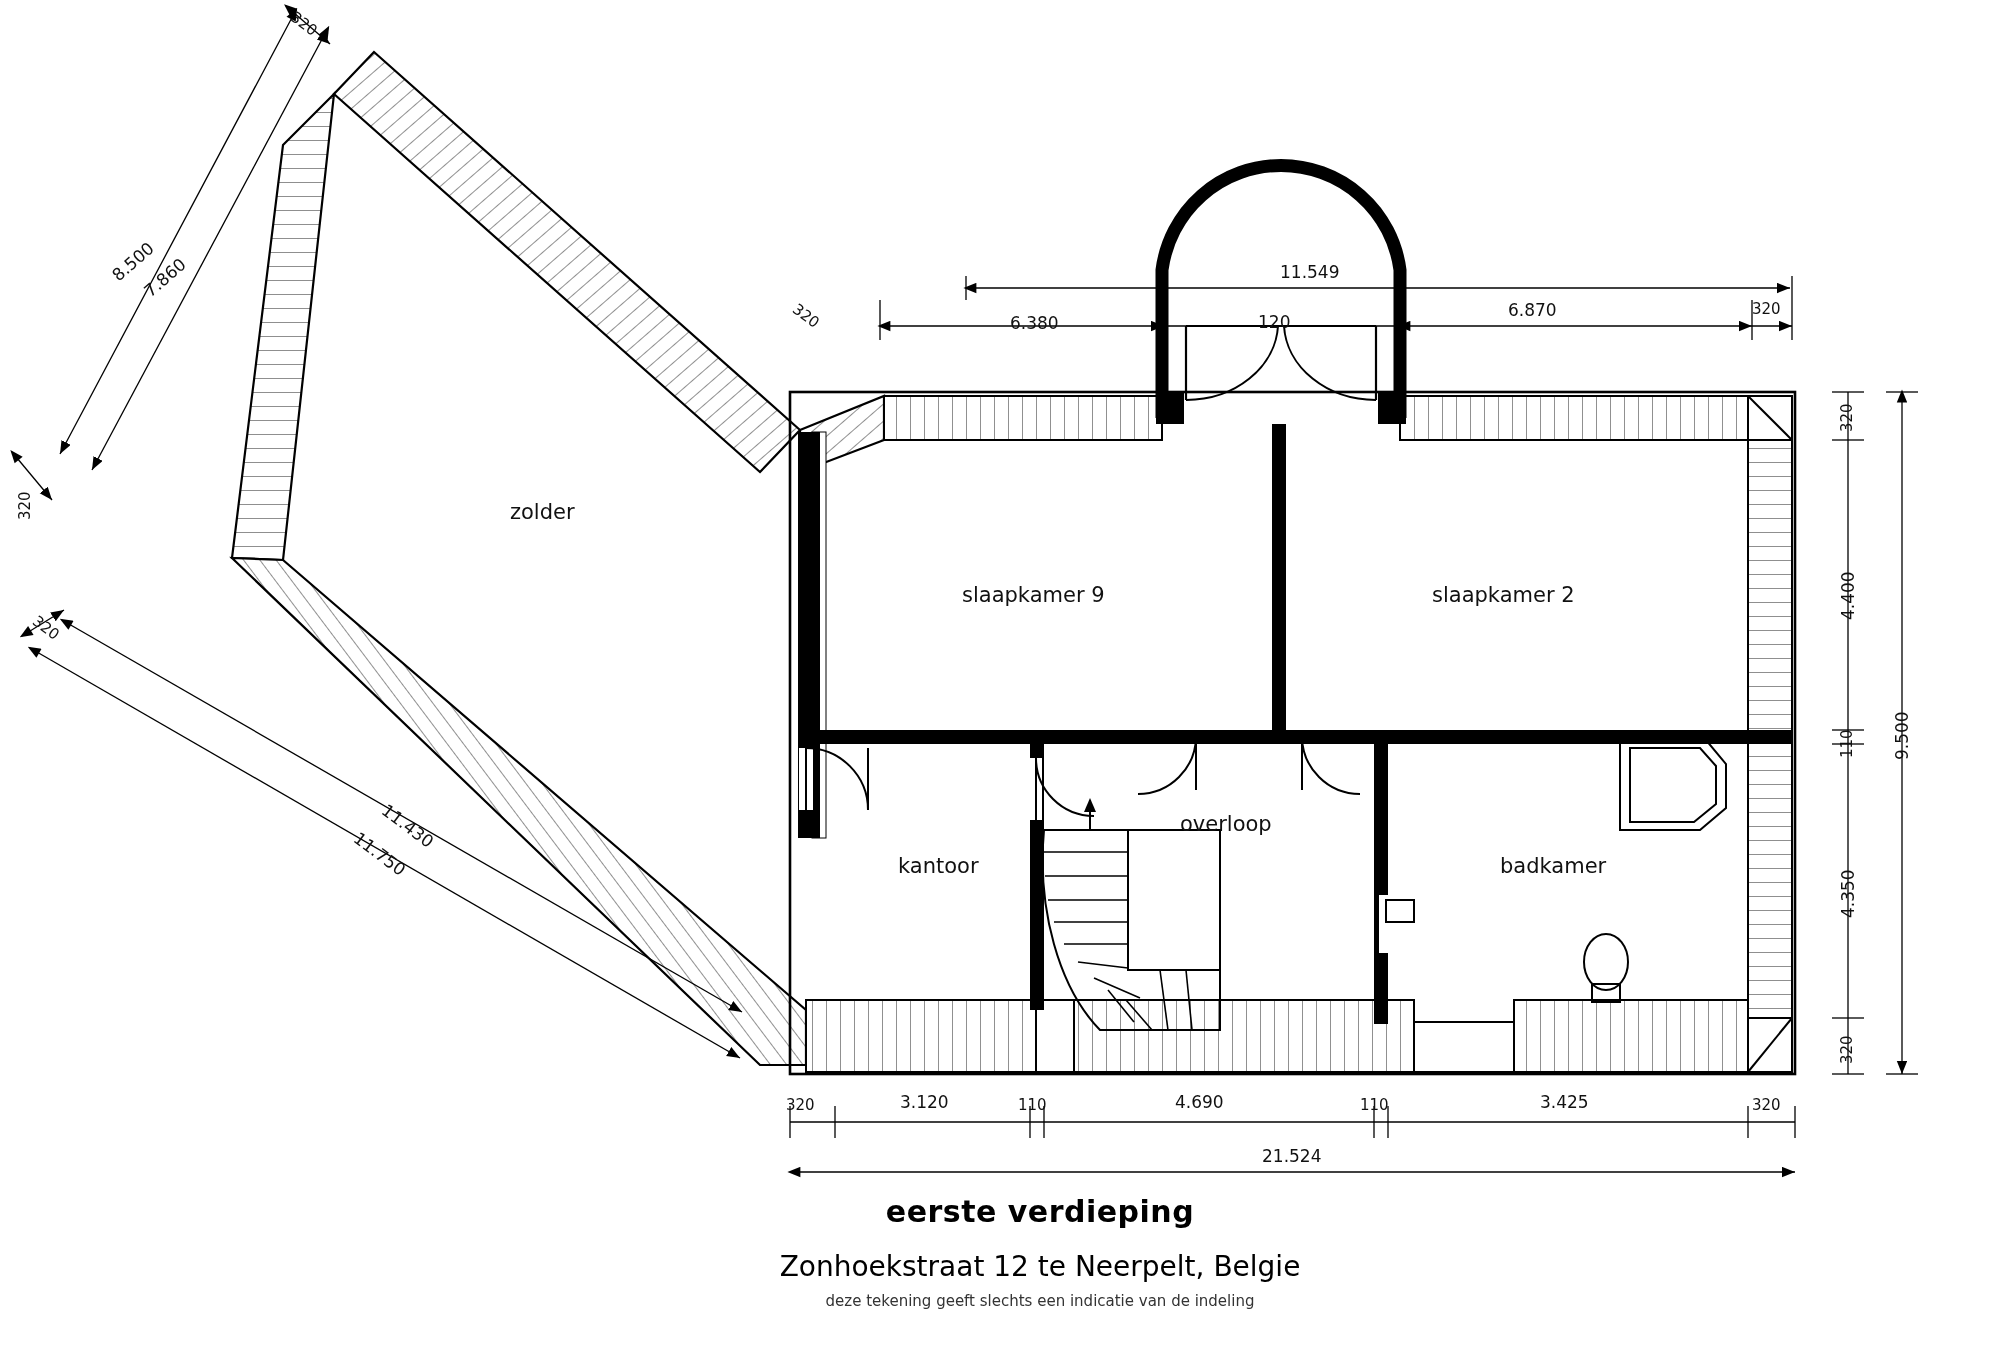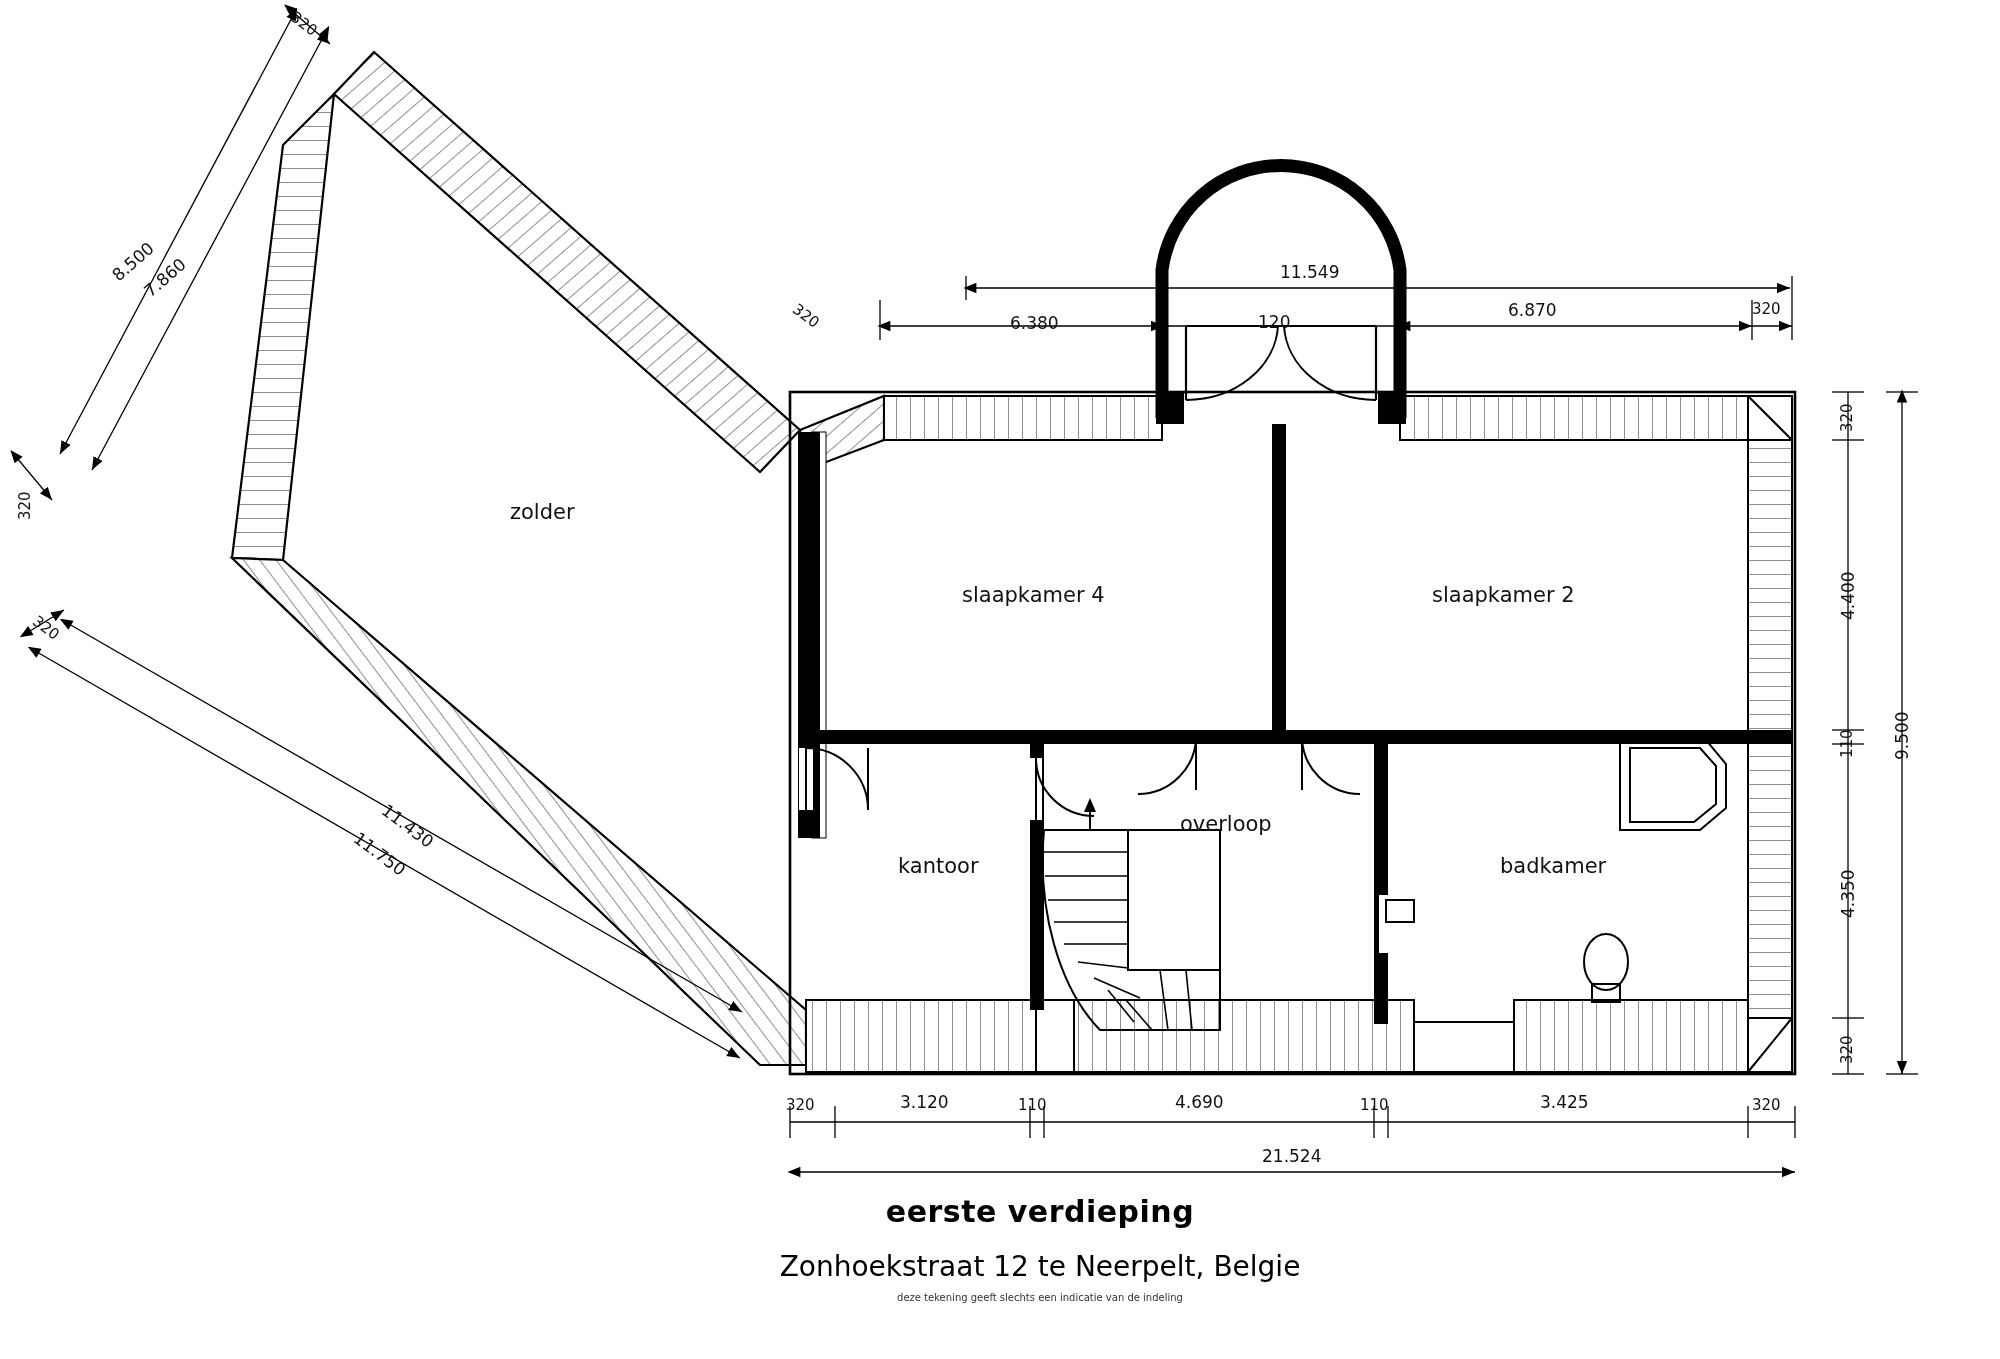--- a/index.html
+++ b/index.html
@@ -5,21 +5,21 @@
   html,body{margin:0;padding:0;background:#fff;}
   body{width:2000px;height:1359px;font-family:"DejaVu Sans",sans-serif;color:#000;overflow:hidden;}
   #stage{position:relative;width:2000px;height:1359px;}
   svg{position:absolute;left:0;top:0;}
   .lbl{position:absolute;font-family:"DejaVu Sans",sans-serif;white-space:nowrap;}
   .room{font-size:21px;color:#111;}
   .dim{font-size:17px;color:#111;}
   .dim-sm{font-size:15px;color:#111;}
   .title{font-size:30px;font-weight:bold;letter-spacing:0.5px;}
   .subtitle{font-size:28px;}
-  .note{font-size:10px;color:#333;}
+  .note{font-size:15px;color:#333;}
   .rot90{transform:rotate(-90deg);transform-origin:left top;}
   .rot45{transform:rotate(-41deg);transform-origin:left top;}
   .rotn45{transform:rotate(37deg);transform-origin:left top;}
 </style>
 </head>
 <body>
 
 <div id="stage">
 
 <svg width="2000" height="1359" viewBox="0 0 2000 1359">
@@ -205,21 +205,21 @@
 
     <line x1="12" y1="452" x2="52" y2="500" marker-start="url(#arS)" marker-end="url(#ar)"></line>
 
     <line x1="62" y1="620" x2="742" y2="1012" marker-start="url(#arS)" marker-end="url(#ar)"></line>
     <line x1="30" y1="648" x2="740" y2="1058" marker-start="url(#arS)" marker-end="url(#ar)"></line>
     <line x1="22" y1="636" x2="64" y2="610" marker-start="url(#arS)" marker-end="url(#ar)"></line>
   </g>
 </svg>
 
 <div class="lbl room" style="left:510px;top:500px;">zolder</div>
-<div class="lbl room" style="left:962px;top:583px;">slaapkamer 4</div>
+<div class="lbl room" style="left:962px;top:583px;">slaapkamer 9</div>
 <div class="lbl room" style="left:1432px;top:583px;">slaapkamer 2</div>
 <div class="lbl room" style="left:898px;top:854px;">kantoor</div>
 <div class="lbl room" style="left:1180px;top:812px;">overloop</div>
 <div class="lbl room" style="left:1500px;top:854px;">badkamer</div>
 
 <div class="lbl dim" style="left:1280px;top:262px;">11.549</div>
 <div class="lbl dim" style="left:1010px;top:300px;margin-top:13px;">6.380</div>
 <div class="lbl dim" style="left:1258px;top:312px;">120</div>
 <div class="lbl dim" style="left:1508px;top:300px;">6.870</div>
 <div class="lbl dim-sm" style="left:1752px;top:300px;">320</div>

